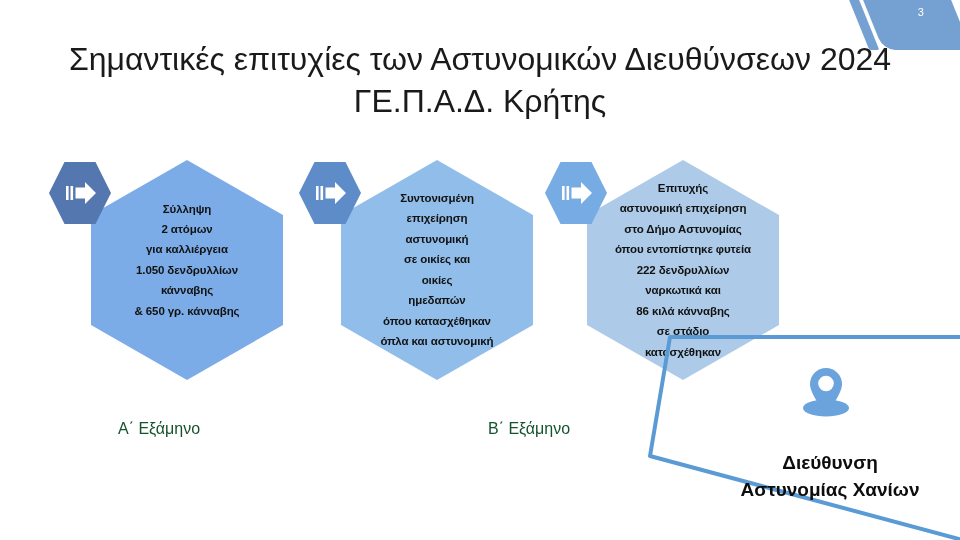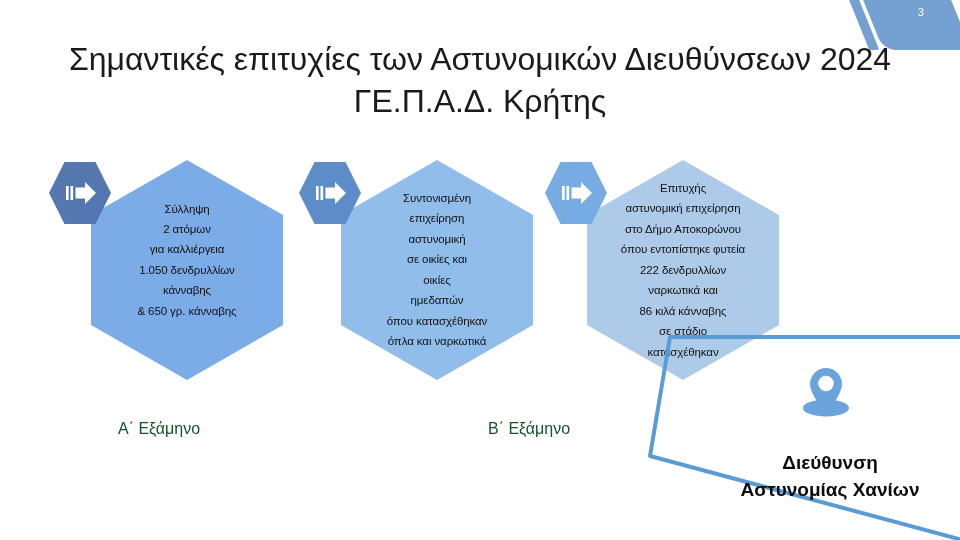--- a/index.html
+++ b/index.html
@@ -90,21 +90,21 @@
     content: "";
     position: absolute;
     inset: 0;
     border-radius: 16px;
   }
 
   .hex-text {
     position: absolute;
     width: 230px;
     text-align: center;
-    font-weight: normal;
+    font-weight: bold;
     color: #111111;
     font-size: 11.5px;
     line-height: 1.78;
     letter-spacing: -0.1px;
   }
   .hex-text span { display: block; white-space: nowrap; }
 
   
   .hex-badge {
     position: absolute;
@@ -194,39 +194,39 @@
     <div class="hex-item">
       <div class="hex-main" id="hex-main-2" style="left: 341px; top: 160px; background: rgb(144, 189, 233);"></div>
       <div class="hex-text" id="hex-text-2" style="left: 322px; top: 188px;">
           <span>Συντονισμένη</span>
           <span>επιχείρηση</span>
           <span>αστυνομική</span>
           <span>σε οικίες και</span>
           <span>οικίες</span>
           <span>ημεδαπών</span>
           <span>όπου κατασχέθηκαν</span>
-          <span>όπλα και ναρκωτικά</span>
+          <span>όπλα και αστυνομική</span>
         </div>
       <div class="hex-badge" id="hex-badge-2" style="left: 299px; top: 162px; background: rgb(94, 140, 200);">
         <svg width="62" height="62" viewBox="0 0 62 62" aria-hidden="true">
           <g fill="#ffffff">
             <rect x="17" y="24" width="2.6" height="14"></rect>
             <rect x="21.5" y="24" width="2.6" height="14"></rect>
             <path d="M26.5 25.5 h9.5 v-5.5 l11 11 -11 11 v-5.5 h-9.5 z"></path>
           </g>
         </svg>
       </div>
     </div>
 
     <div class="hex-item">
       <div class="hex-main" id="hex-main-3" style="left: 587px; top: 160px; background: rgb(173, 203, 232);"></div>
       <div class="hex-text" id="hex-text-3" style="left: 568px; top: 178px;">
           <span>Επιτυχής</span>
           <span>αστυνομική επιχείρηση</span>
-          <span>στο Δήμο Αποκορώνου</span>
+          <span>στο Δήμο Αστυνομίας</span>
           <span>όπου εντοπίστηκε φυτεία</span>
           <span>222 δενδρυλλίων</span>
           <span>ναρκωτικά και</span>
           <span>86 κιλά κάνναβης</span>
           <span>σε στάδιο</span>
           <span>κατασχέθηκαν</span>
         </div>
       <div class="hex-badge" id="hex-badge-3" style="left: 545px; top: 162px; background: rgb(118, 171, 228);">
         <svg width="62" height="62" viewBox="0 0 62 62" aria-hidden="true">
           <g fill="#ffffff">

